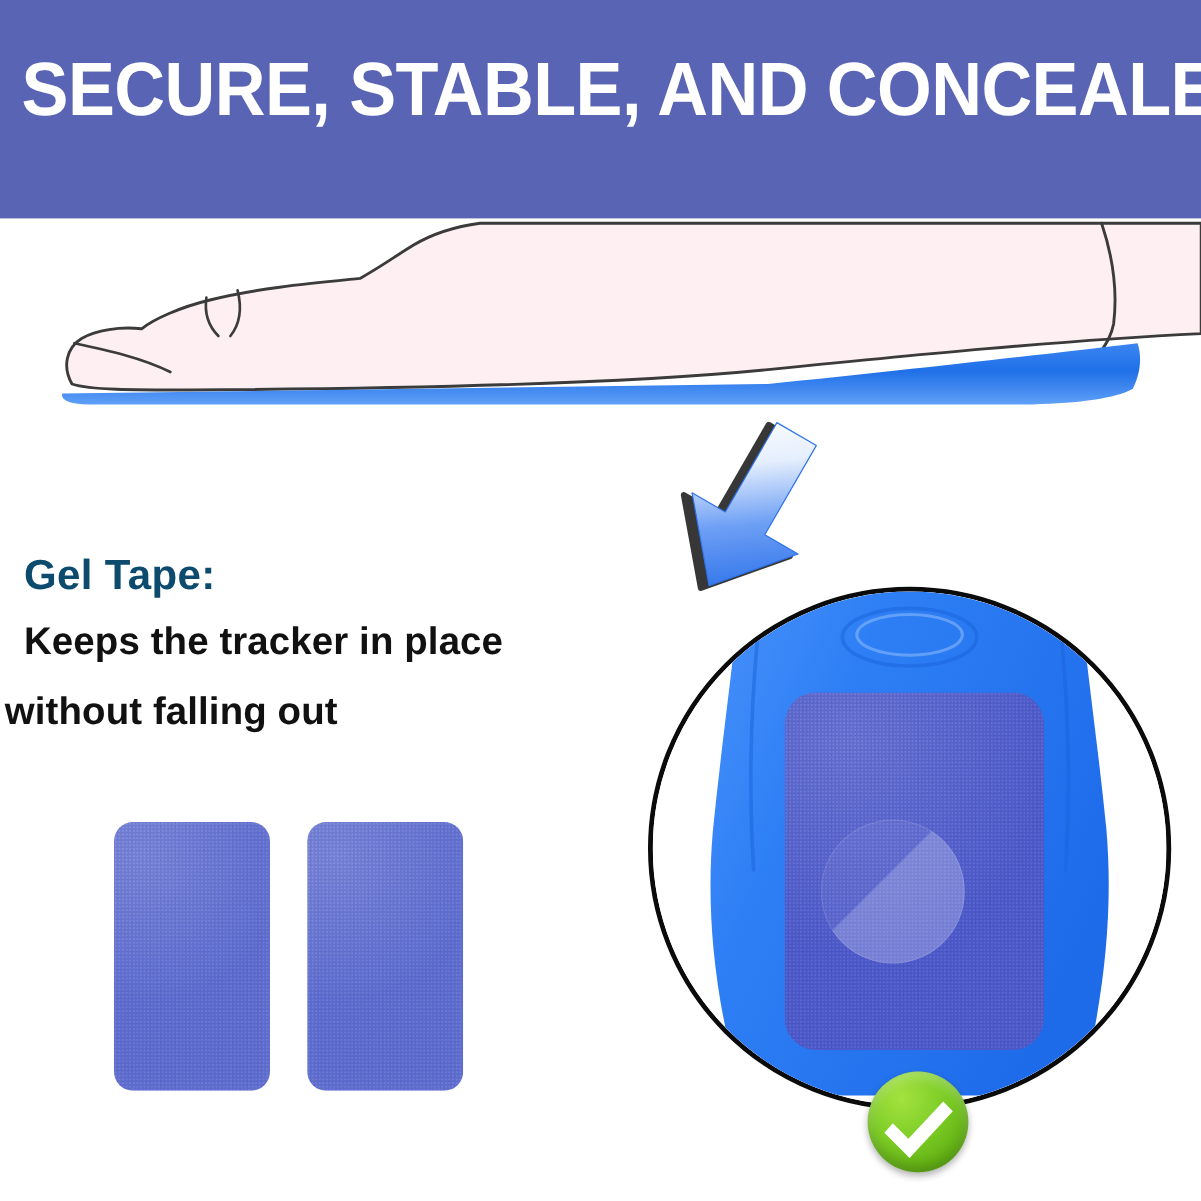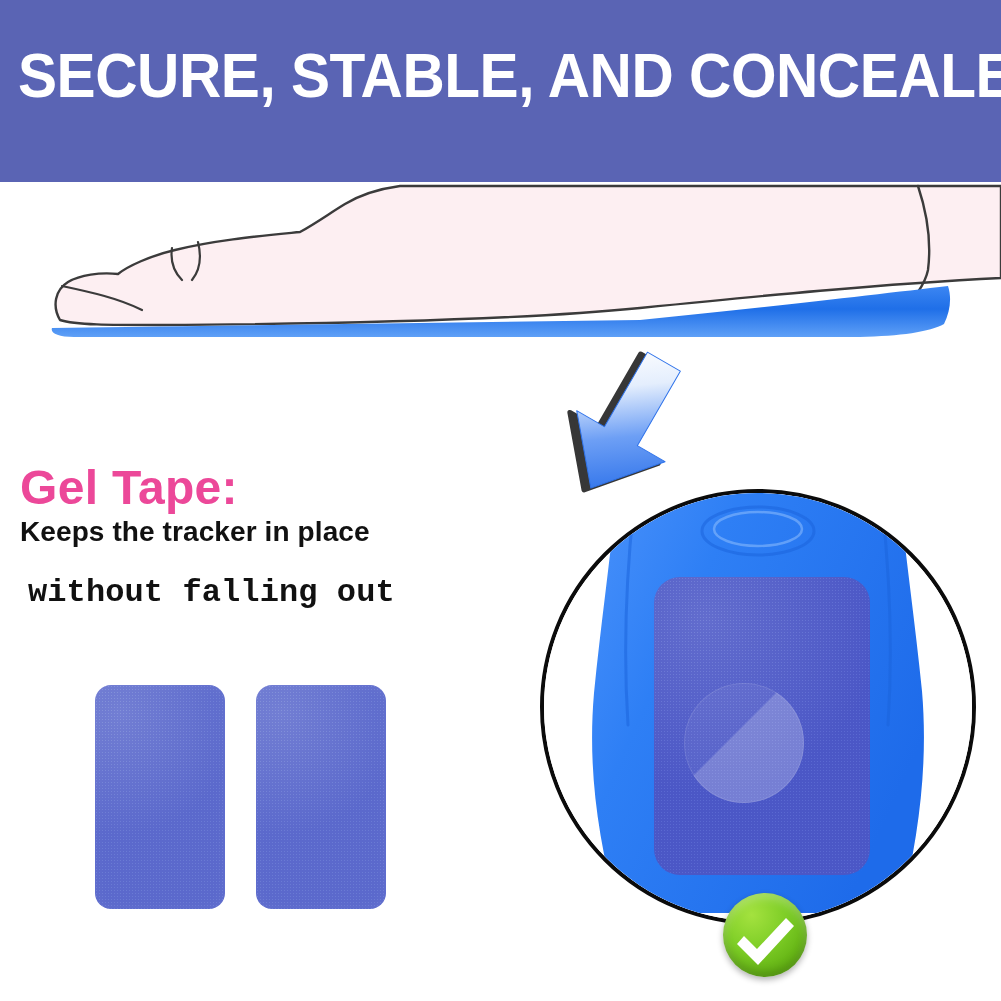--- a/index.html
+++ b/index.html
@@ -30,29 +30,29 @@
   
   .foot-wrap{position:absolute;left:0;top:180px;width:1001px;height:175px;}
   .foot-wrap svg{display:block;}
 
   
   .arrow-wrap{position:absolute;left:545px;top:345px;width:160px;height:165px;}
 
   
   .gel-head{
     position:absolute;left:20px;top:460px;
-    color:#ec4899;font-weight:bold;font-size:48px;letter-spacing:0.3px;
+    color:#0c4a6e;font-weight:bold;font-size:35px;letter-spacing:0.3px;
   }
   .copy-l1{
     position:absolute;left:20px;top:516px;
-    color:#111111;font-weight:bold;font-size:28px;letter-spacing:0.1px;
+    color:#111111;font-weight:bold;font-size:32px;letter-spacing:0.1px;
   }
   .copy-l2{
-    position:absolute;left:28px;top:574px;
-    color:#111111;font-weight:bold;font-size:32px;letter-spacing:0.1px;font-family:Liberation Mono, monospace;
+    position:absolute;left:4px;top:574px;
+    color:#111111;font-weight:bold;font-size:32px;letter-spacing:0.1px;
   }
 
   
   .tape{
     position:absolute;width:130px;height:224px;border-radius:16px;
     background:
       radial-gradient(circle at 18% 12%, rgba(255,255,255,0.14), rgba(255,255,255,0) 55%),
       #5B69CC;
     box-shadow:inset 0 0 14px rgba(255,255,255,0.06);
   }

